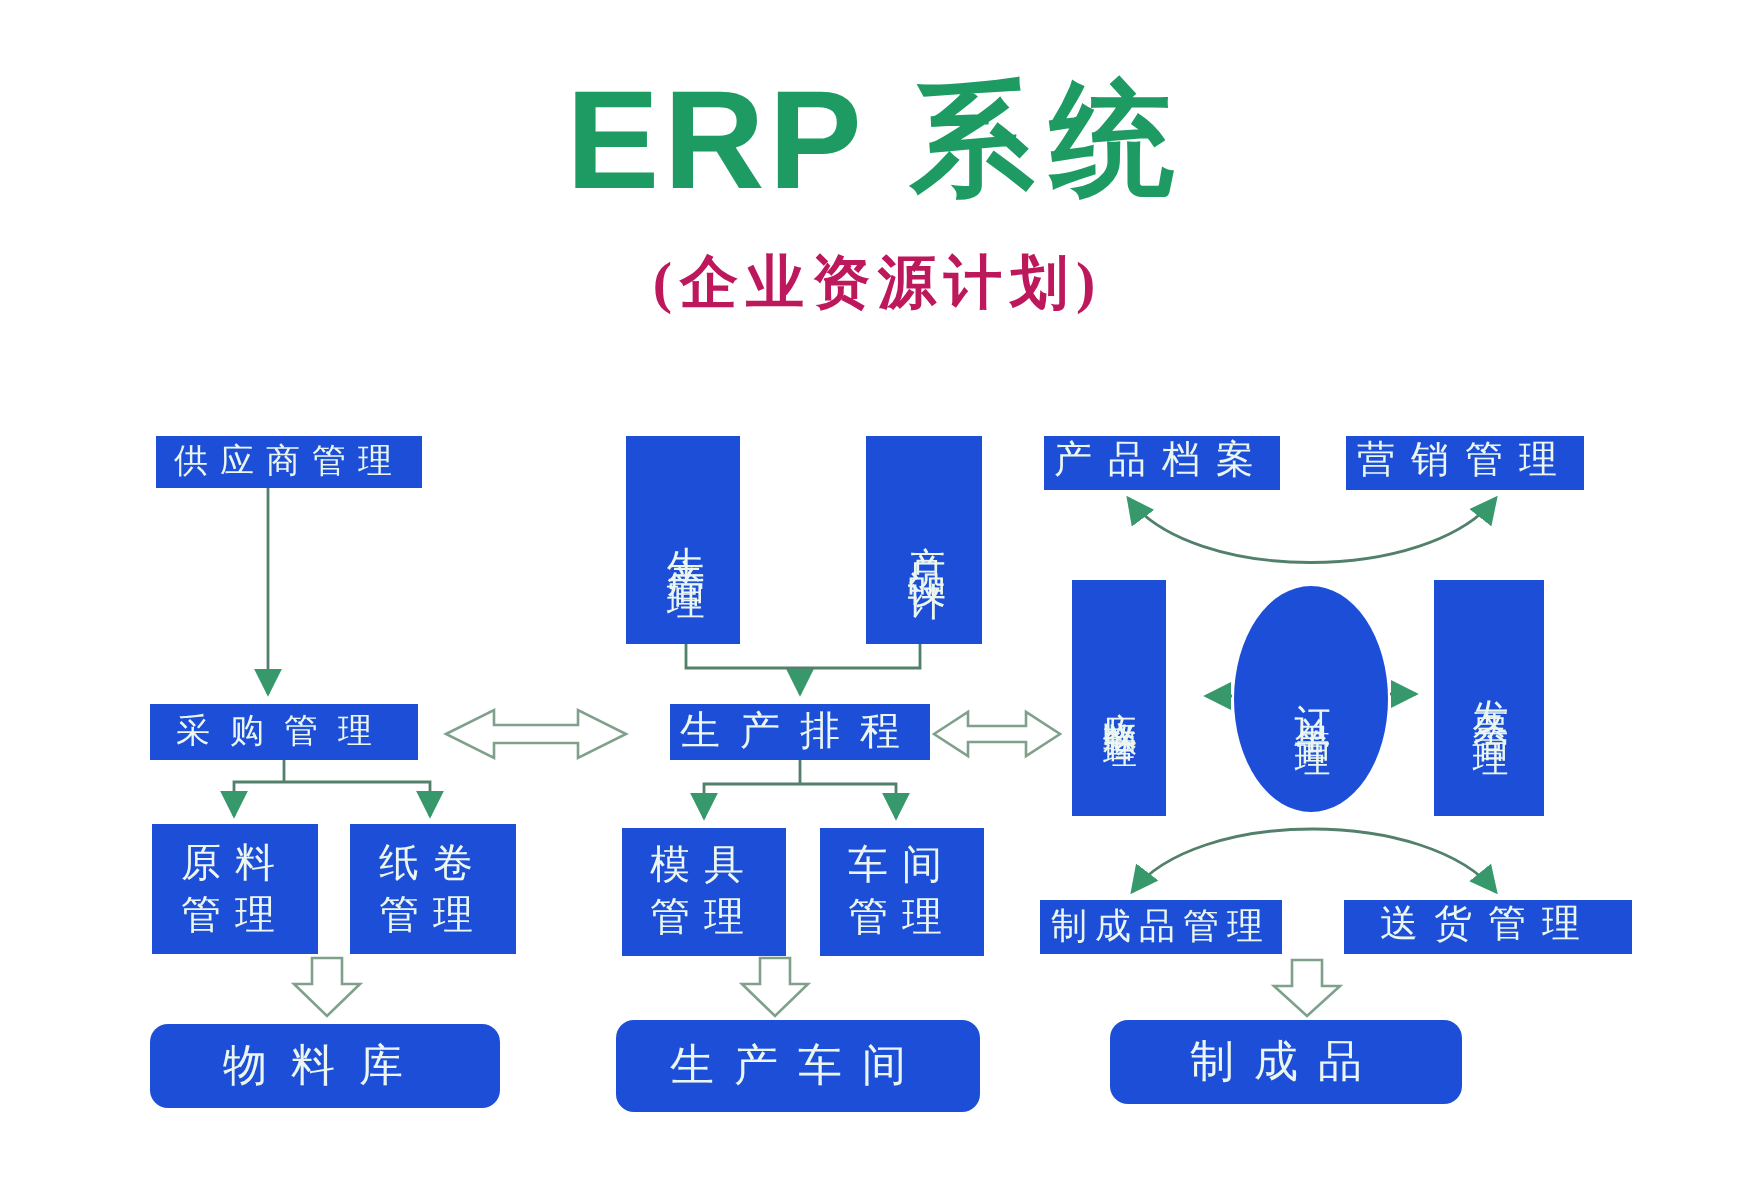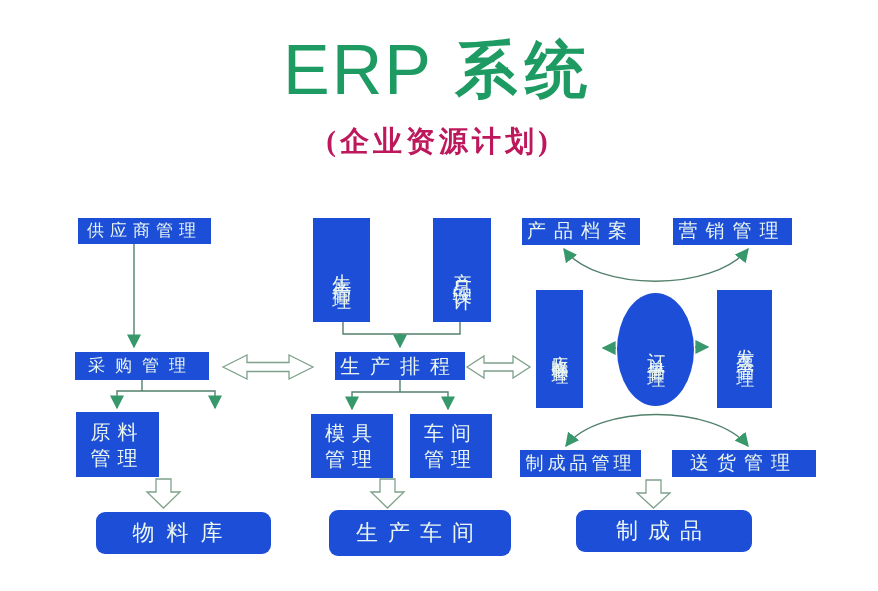--- a/index.html
+++ b/index.html
@@ -3,36 +3,36 @@
 <meta charset="utf-8">
 <style>
   html,body{margin:0;padding:0;background:#ffffff;}
   .canvas{
     position:relative;width:878px;height:591px;background:#ffffff;overflow:hidden;
     font-family:"Liberation Serif","DejaVu Serif",serif;
   }
   .title-wrap{position:absolute;left:0;top:28px;width:878px;text-align:center;color:#1e9b62;}
   .title-latin{
     font-family:"Liberation Sans","DejaVu Sans",sans-serif;
-    font-weight:400;font-size:70px;letter-spacing:2px;vertical-align:middle;
+    font-weight:700;font-size:70px;letter-spacing:2px;vertical-align:middle;
   }
   .title-cjk{
     font-family:"Liberation Serif","DejaVu Serif",serif;
     font-weight:700;font-size:62px;letter-spacing:8px;vertical-align:middle;margin-left:22px;
   }
   .subtitle{
     position:absolute;left:0;top:122px;width:878px;text-align:center;
     color:#be185d;font-size:29px;font-weight:700;letter-spacing:4px;
   }
   .node{
     position:absolute;background:#1d4ed8;color:#eaf6ef;
     display:flex;align-items:center;justify-content:center;
     box-sizing:border-box;text-align:center;line-height:1.3;
   }
-  .rounded{border-radius:9px;margin-left:21px;}
+  .rounded{border-radius:9px;}
   .vtext{
     writing-mode:vertical-rl;text-orientation:upright;
   }
   .ellipse{border-radius:50%;}
   svg.wires{position:absolute;left:0;top:0;width:878px;height:591px;}
   .thin{stroke:#52806b;stroke-width:1.4;fill:none;}
   .hollow{fill:#ffffff;stroke:#7fa18c;stroke-width:1.3;}
 </style>
 </head>
 <body>
@@ -82,20 +82,23 @@
     </div>
 
   <div class="node" style="left:75px;top:352px;width:134px;height:28px;font-size:17px;letter-spacing:10px;">
       <span>采购管理</span>
     </div>
 
   <div class="node" style="left:76px;top:412px;width:83px;height:65px;font-size:20px;letter-spacing:7px;">
       <span style="width:62px;word-break:break-all;">原料管理</span>
     </div>
 
+  <div class="node" style="left:175px;top:412px;width:83px;height:65px;font-size:20px;letter-spacing:7px;">
+      <span style="width:62px;word-break:break-all;">纸卷管理</span>
+    </div>
 
   <div class="node rounded" style="left:75px;top:512px;width:175px;height:42px;font-size:22px;letter-spacing:12px;">
       <span>物料库</span>
     </div>
 
   <div class="node vtext" style="left:313px;top:218px;width:57px;height:104px;font-size:19px;letter-spacing:6px;">
       <span>生产管理</span>
     </div>
 
   <div class="node vtext" style="left:433px;top:218px;width:58px;height:104px;font-size:19px;letter-spacing:6px;">

